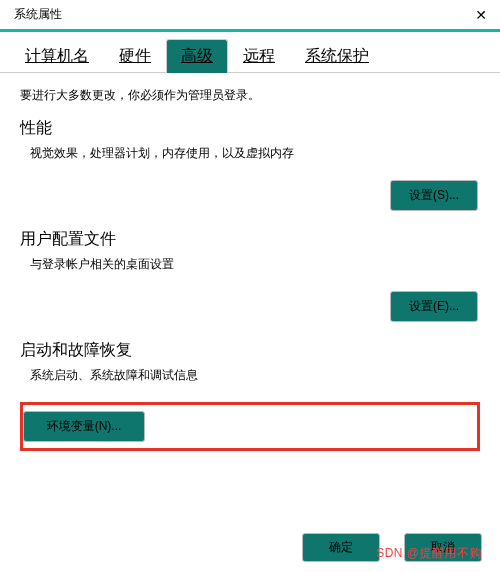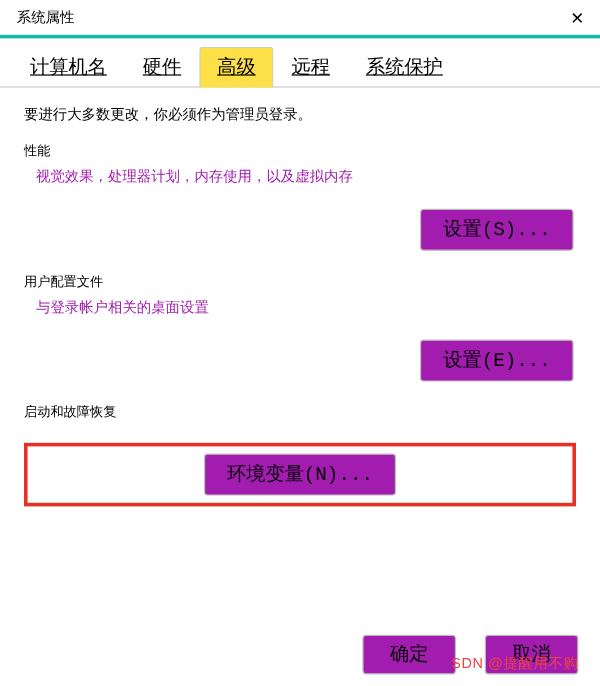--- a/index.html
+++ b/index.html
@@ -39,64 +39,64 @@
       border: 1px solid transparent;
       border-bottom: none;
       cursor: default;
       background: transparent;
       position: relative;
       top: 1px;
       text-decoration: underline;
     }
     .tab.active {
       border-color: #ccc;
-      background: #fde047;
+      background: #0f766e;
       border-radius: 3px 3px 0 0;
     }
     .content {
       padding: 14px 20px 6px 20px;
     }
     .admin-note {
       font-size: 12px;
       margin-bottom: 14px;
     }
     .group {
       margin-bottom: 18px;
     }
     .group-title {
-      font-size: 11px;
+      font-size: 16px;
       margin-bottom: 6px;
     }
     .group-desc {
       font-size: 12px;
       margin: 4px 0 10px 10px;
-      color: #a21caf;
+      color: #000000;
     }
     .group-btn-row {
       display: flex;
       justify-content: flex-end;
       margin-top: 18px;
       padding-right: 2px;
     }
     .btn {
-      font-family: Liberation Mono, monospace;
-      font-size: 16px;
+      font-family: Liberation Sans, sans-serif;
+      font-size: 12px;
       padding: 6px 18px;
-      background: #a21caf;
+      background: #0f766e;
       border: 1px solid #bbb;
       border-radius: 3px;
       cursor: default;
       min-width: 88px;
       text-align: center;
     }
     .env-highlight {
       border: 3px solid #e63226;
       padding: 6px 0;
       display: flex;
-      justify-content: center;
+      justify-content: flex-start;
     }
     .env-highlight .btn { min-width: 122px; }
     .footer {
       position: absolute;
       bottom: 10px;
       right: 18px;
       display: flex;
       gap: 24px;
       align-items: center;
     }
@@ -141,20 +141,21 @@
   <div class="group">
     <div class="group-title">用户配置文件</div>
     <div class="group-desc">与登录帐户相关的桌面设置</div>
     <div class="group-btn-row">
       <button class="btn">设置(E)...</button>
     </div>
   </div>
 
   <div class="group">
     <div class="group-title">启动和故障恢复</div>
+    <div class="group-desc">系统启动、系统故障和调试信息</div>
   </div>
 
   <div class="env-highlight">
     <button class="btn">环境变量(N)...</button>
   </div>
 </div>
 
 <div class="footer">
   <button class="btn">确定</button>
   <button class="btn">取消</button>

